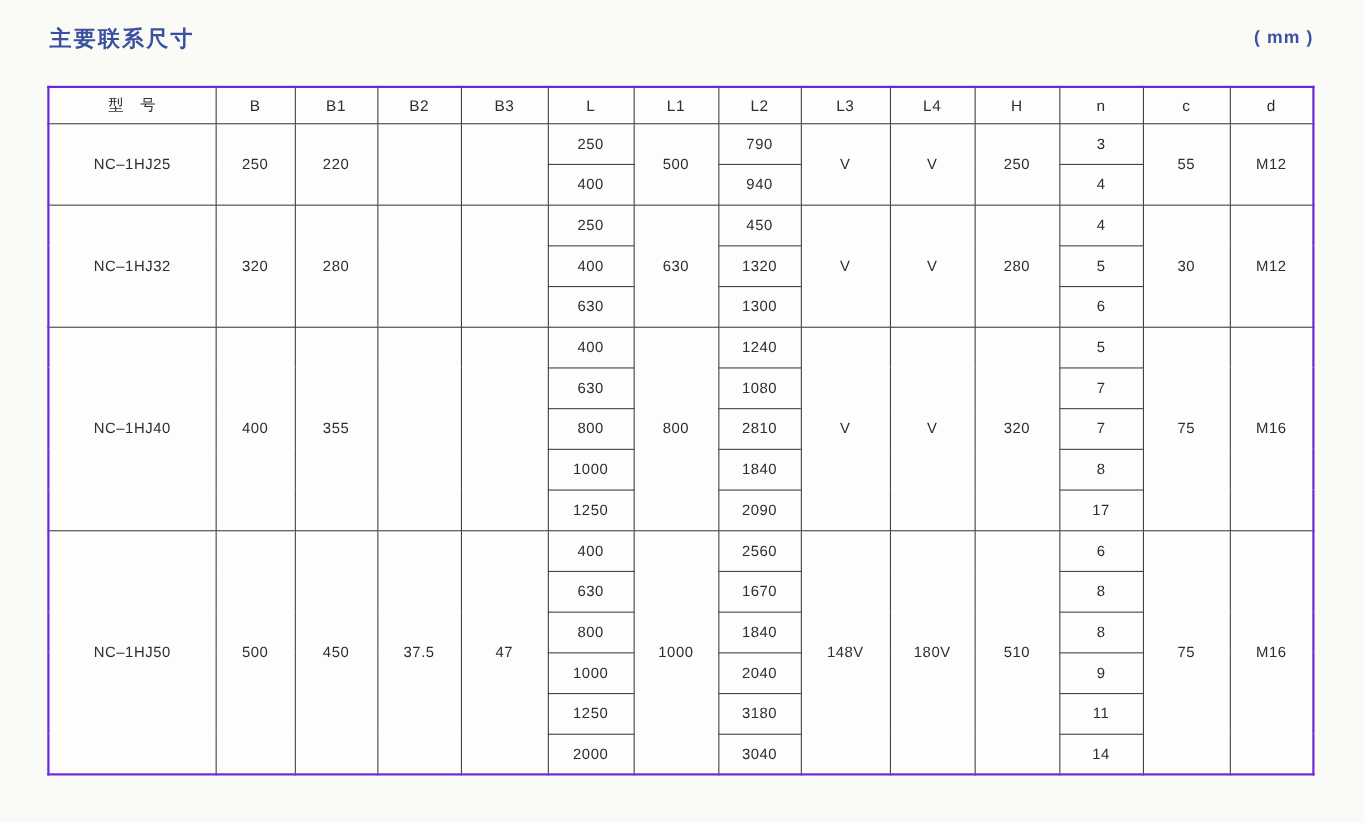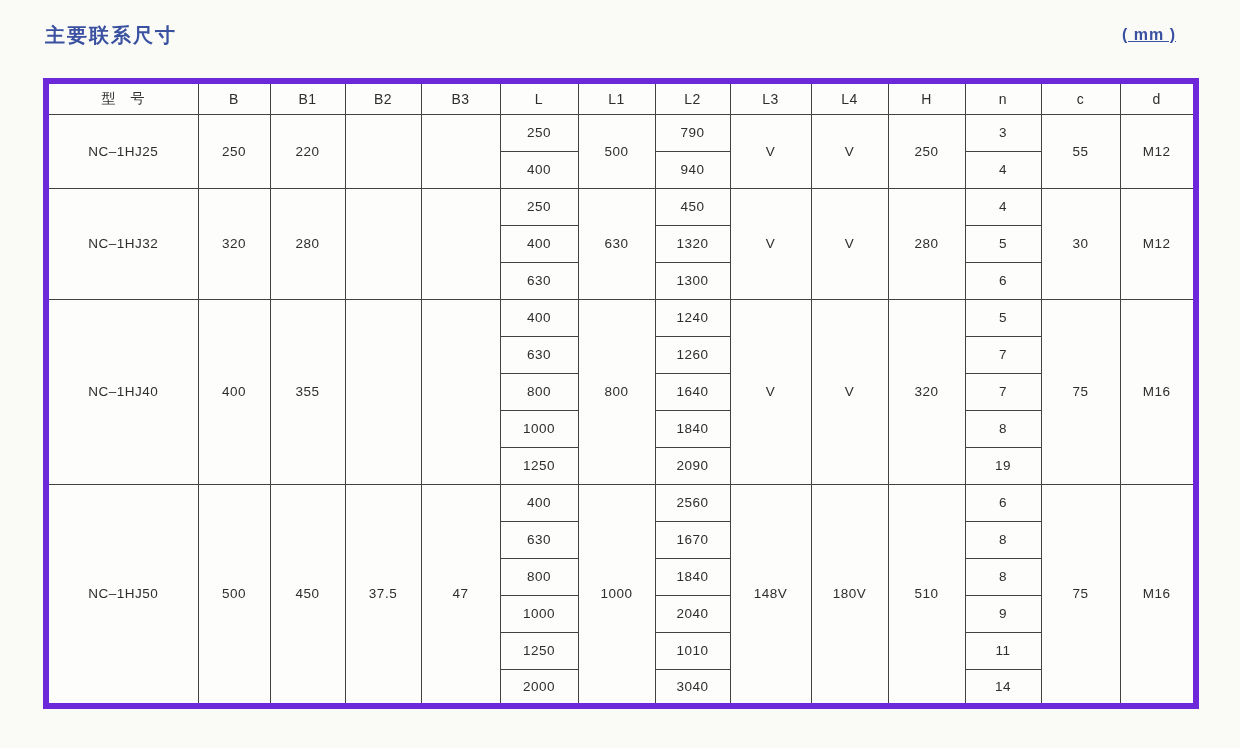--- a/index.html
+++ b/index.html
@@ -13,34 +13,33 @@
   }
   .page { position:relative; width:1240px; height:577px; }
 
   .title {
     position:absolute; left:45px; top:22px;
     font-size:20px; font-weight:bold;
     letter-spacing:2px;
     color:var(--accent);
   }
   .unit {
-    position:absolute; right:64px; top:26px;
+    position:absolute; right:46px; top:26px;
     font-size:16px; font-weight:600;
     letter-spacing:1px;
     color:var(--accent);
-    text-decoration:underline;
   }
 
   table.dims {
     position:absolute; left:43px; top:78px;
     width:1150px;
     border-collapse:collapse;
     table-layout:fixed;
     background:#fdfdfc;
-    border:6px solid #6d28d9;
+    border:2px solid #6d28d9;
   }
   table.dims th, table.dims td {
     border:1px solid #424242;
     text-align:center;
     vertical-align:middle;
     padding:0;
     color:#2e2e2e;
     font-size:13.5px;
     font-weight:normal;
     letter-spacing:0.5px;
@@ -156,37 +155,37 @@
         <td>1240</td>
         <td rowspan="5">V</td>
         <td rowspan="5">V</td>
         <td rowspan="5">320</td>
         <td>5</td>
         <td rowspan="5">75</td>
         <td rowspan="5">M16</td>
       </tr>
       <tr>
         <td>630</td>
-        <td>1260</td>
+        <td>1080</td>
         <td>7</td>
       </tr>
       <tr>
         <td>800</td>
-        <td>1640</td>
+        <td>2810</td>
         <td>7</td>
       </tr>
       <tr>
         <td>1000</td>
         <td>1840</td>
         <td>8</td>
       </tr>
       <tr>
         <td>1250</td>
         <td>2090</td>
-        <td>19</td>
+        <td>17</td>
       </tr>
 
       <tr>
         <td rowspan="6">NC–1HJ50</td>
         <td rowspan="6">500</td>
         <td rowspan="6">450</td>
         <td rowspan="6">37.5</td>
         <td rowspan="6">47</td>
         <td>400</td>
         <td rowspan="6">1000</td>
@@ -208,21 +207,21 @@
         <td>1840</td>
         <td>8</td>
       </tr>
       <tr>
         <td>1000</td>
         <td>2040</td>
         <td>9</td>
       </tr>
       <tr>
         <td>1250</td>
-        <td>1010</td>
+        <td>3180</td>
         <td>11</td>
       </tr>
       <tr>
         <td>2000</td>
         <td>3040</td>
         <td>14</td>
       </tr>
     </tbody>
   </table>
 </div>

